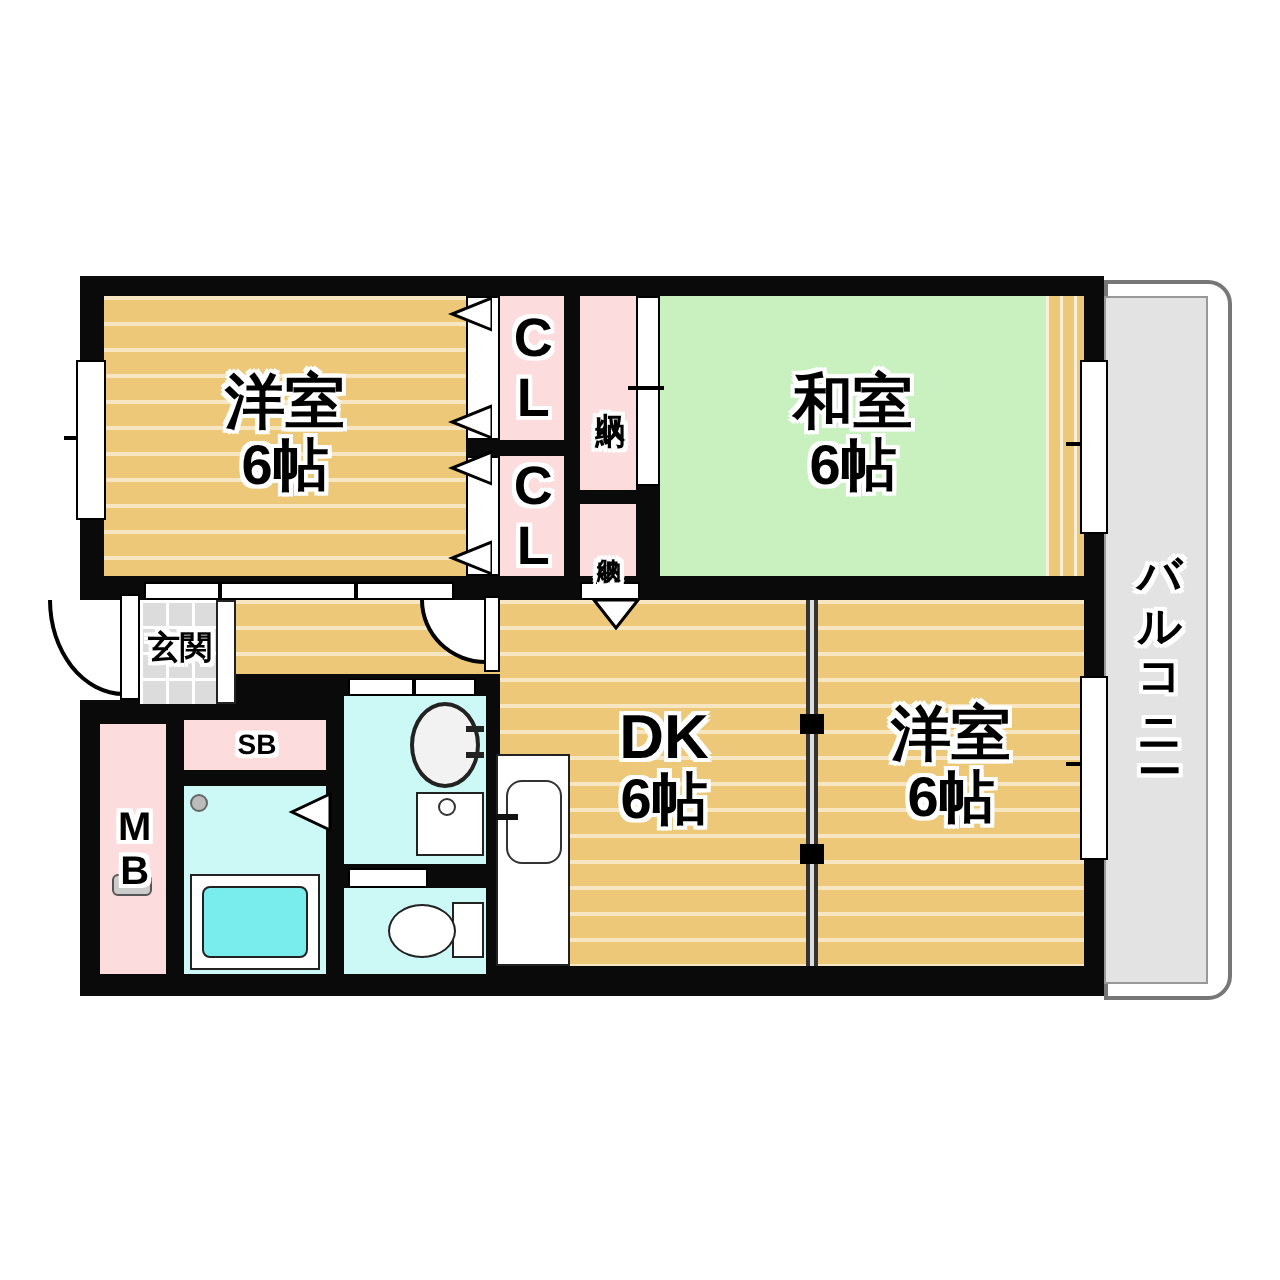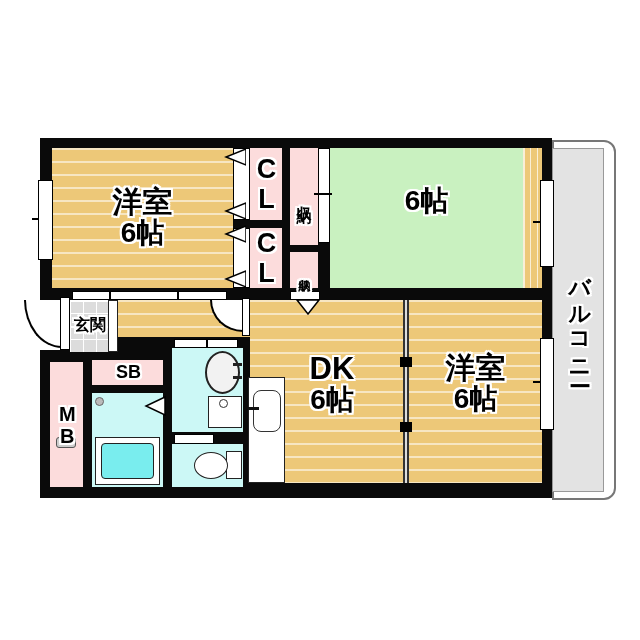--- a/index.html
+++ b/index.html
@@ -98,21 +98,21 @@
   .lbl-west-tl{left:52px;top:186px;width:181px;flex-direction:column;font-size:30px}
   .lbl-washitsu{left:330px;top:186px;width:193px;flex-direction:column;font-size:30px}
   .lbl-dk{left:250px;top:352px;width:164px;flex-direction:column;font-size:31px}
   .lbl-west-br{left:409px;top:352px;width:133px;flex-direction:column;font-size:30px}
   .size-line{font-size:28px}
   .lbl-cl-up{left:250px;top:150px;width:32px;height:68px;font-size:27px}
   .lbl-cl-dn{left:250px;top:230px;width:32px;height:56px;font-size:27px}
   .lbl-st-up{left:290px;top:150px;width:28px;height:93px;font-size:15px;letter-spacing:3px}
   .lbl-st-dn{left:290px;top:252px;width:28px;height:36px;font-size:12px;letter-spacing:1px}
   .lbl-genkan{left:62px;top:314px;width:56px;height:22px;font-size:16px}
-  .lbl-sb{left:92px;top:360px;width:73px;height:25px;font-size:18px}
+  .lbl-sb{left:92px;top:360px;width:73px;height:25px;font-size:14px}
   .lbl-mb{left:50px;top:392px;width:33px;height:66px;font-size:20px}
   .lbl-balcony{left:556px;top:238px;width:48px;height:164px;font-size:22px;letter-spacing:3px}
 </style>
 </head>
 <body>
 
 <div class="plan">
 
   <div class="abs balcony-frame"></div>
   <div class="abs balcony-inner"></div>
@@ -200,20 +200,21 @@
   <div class="abs shower"></div>
   <div class="abs wc-tank"></div>
   <div class="abs wc-bowl"></div>
   <div class="abs mb-meter"></div>
 
   <div class="abs lbl lbl-west-tl">
     <div>洋室</div>
     <div class="size-line">6帖</div>
   </div>
   <div class="abs lbl lbl-washitsu">
+    <div>和室</div>
     <div class="size-line">6帖</div>
   </div>
   <div class="abs lbl lbl-dk">
     <div>DK</div>
     <div class="size-line">6帖</div>
   </div>
   <div class="abs lbl lbl-west-br">
     <div>洋室</div>
     <div class="size-line">6帖</div>
   </div>

